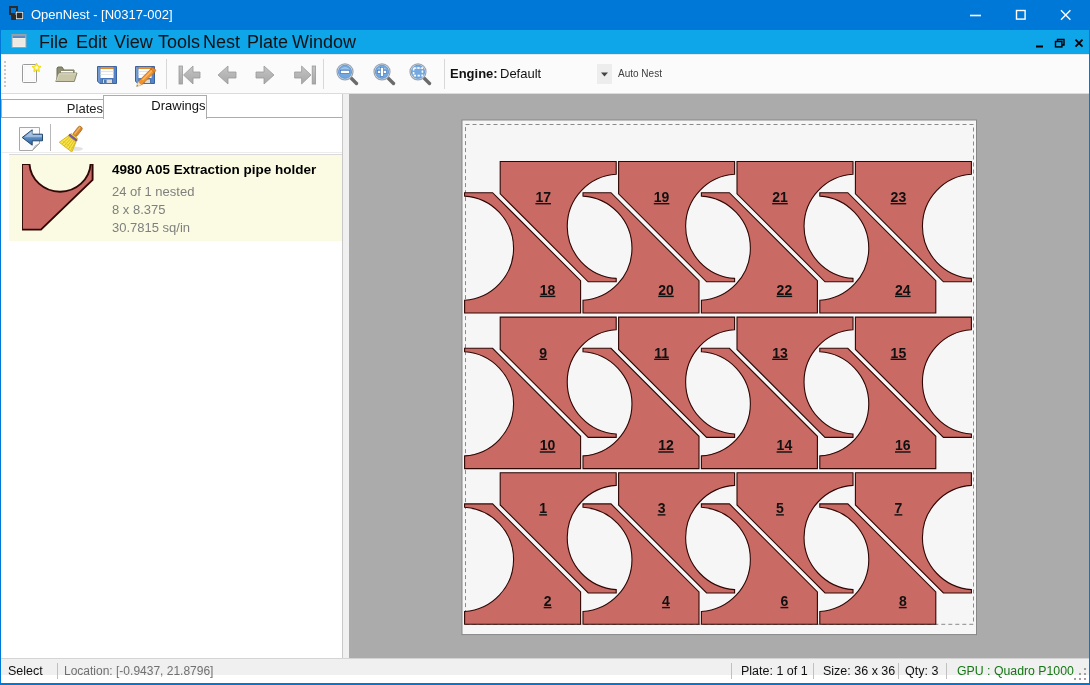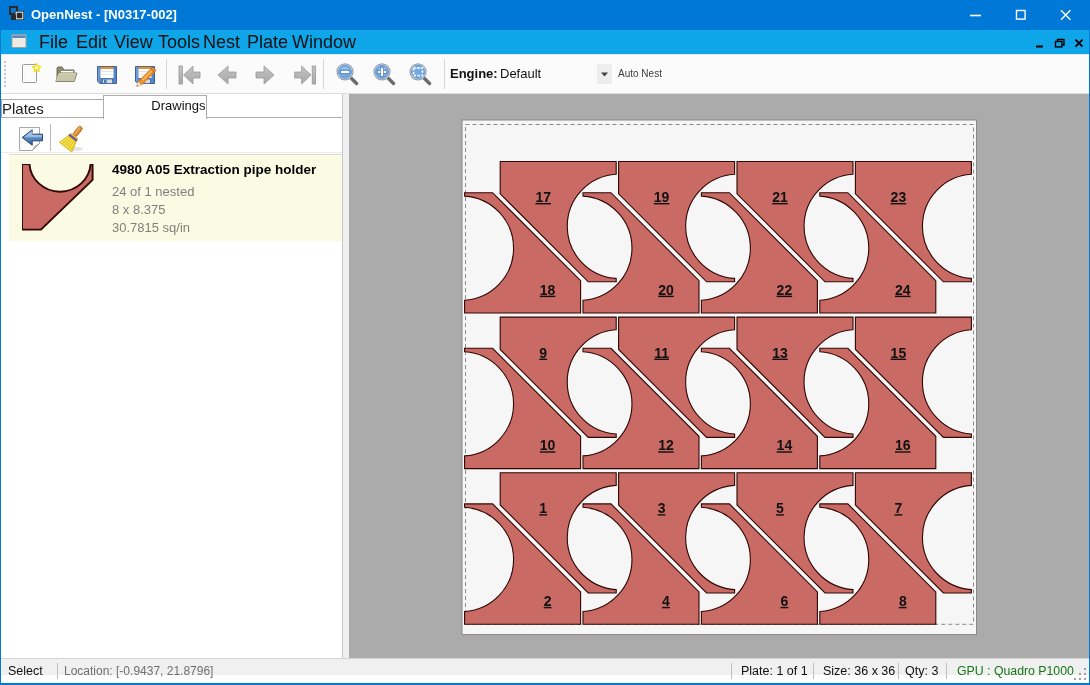--- a/index.html
+++ b/index.html
@@ -1,20 +1,20 @@
 <!DOCTYPE html>
 <html><head><meta charset="utf-8"><style>
 * { margin:0; padding:0; box-sizing:border-box; }
 body { width:1090px; height:685px; font-family:"Liberation Sans",sans-serif; position:relative; overflow:hidden; background:#fff; }
 .abs { position:absolute; }
 svg { display:block; }
 </style></head>
 <body>
 
-<div class="abs" style="left:0;top:0;width:1090px;height:30px;background:#0078d7;color:#fff;font-weight:bold;">
+<div class="abs" style="left:0;top:0;width:1090px;height:30px;background:#0078d7;color:#fff;">
   <div class="abs" style="left:9px;top:6px">
       <svg width="17" height="17" viewBox="0 0 17 17">
 <rect x="1" y="1" width="7" height="7" fill="none" stroke="#2b2b2b" stroke-width="2"></rect>
 <rect x="6" y="5" width="9" height="9" fill="#2b2b2b"></rect>
 <rect x="7.2" y="6.2" width="6.6" height="6.6" fill="none" stroke="#f0f3f6" stroke-width="1"></rect>
 <rect x="2" y="9" width="5" height="5" fill="#2b2b2b"></rect>
 </svg>
     </div>
   <div class="abs" style="left:31px;top:0;font-size:13px;line-height:30px;color:#fff">OpenNest - [N0317-002]</div>
   <svg class="abs" style="left:960px;top:0" width="130" height="30" viewBox="0 0 130 30">
@@ -187,21 +187,21 @@
     <svg width="15" height="20">
         <path d="M4 8.5 L11 8.5 L7.5 12.5 Z" fill="#444"></path>
       </svg>
   </div>
   <div class="abs" style="left:617px;top:0;font-size:10px;line-height:38px;color:#404040">Auto Nest</div>
 </div>
 <div class="abs" style="left:1px;top:93px;width:1088px;height:1px;background:#dcdcdc"></div>
 
 <div class="abs" style="left:1px;top:94px;width:341px;height:564px;background:#fff">
 
-  <div class="abs" style="left:0;top:5.3px;width:102px;height:17.5px;background:#fff;border-top:1px solid #acacac;border-left:1px solid #acacac;font-size:15px;text-align:left;line-height:17px;color:#222">Plates</div>
+  <div class="abs" style="left:0;top:5.3px;width:102px;height:17.5px;background:#fff;border-top:1px solid #acacac;border-left:1px solid #acacac;font-size:13px;text-align:right;line-height:17px;color:#222">Plates</div>
   <div class="abs" style="left:0;top:22.8px;width:341px;height:1px;background:#acacac"></div>
   <div class="abs" style="left:102px;top:0.6px;width:103.5px;height:24px;background:#fff;border:1px solid #acacac;border-bottom:none;font-size:13px;text-align:right;line-height:20px;color:#111">Drawings</div>
 
   <div class="abs" style="left:17px;top:32px">
       <svg width="28" height="26" viewBox="0 0 28 26">
 <path d="M1.5 1.5 L21.5 1.5 L21.5 17.5 L14.5 24.5 L1.5 24.5 Z" fill="#fbfbfb" stroke="#a8a8a8"></path>
 <path d="M21.5 17.5 L14.5 24.5 Q16.2 19.2 21.5 17.5Z" fill="#e6e6e6" stroke="#a8a8a8"></path>
 <path d="M14.2 3.8 L14.2 8.2 L24.5 8.2 L24.5 14.8 L14.2 14.8 L14.2 19.2 L4.2 11.5 Z" fill="url(#gba)" stroke="#26486e" stroke-width="1"></path>
 <path d="M6.2 11.3 L14.9 4.8 L14.9 8.9 L23.8 8.9 L23.8 11.3 Z" fill="#ffffff" opacity="0.35"></path>
 </svg>

